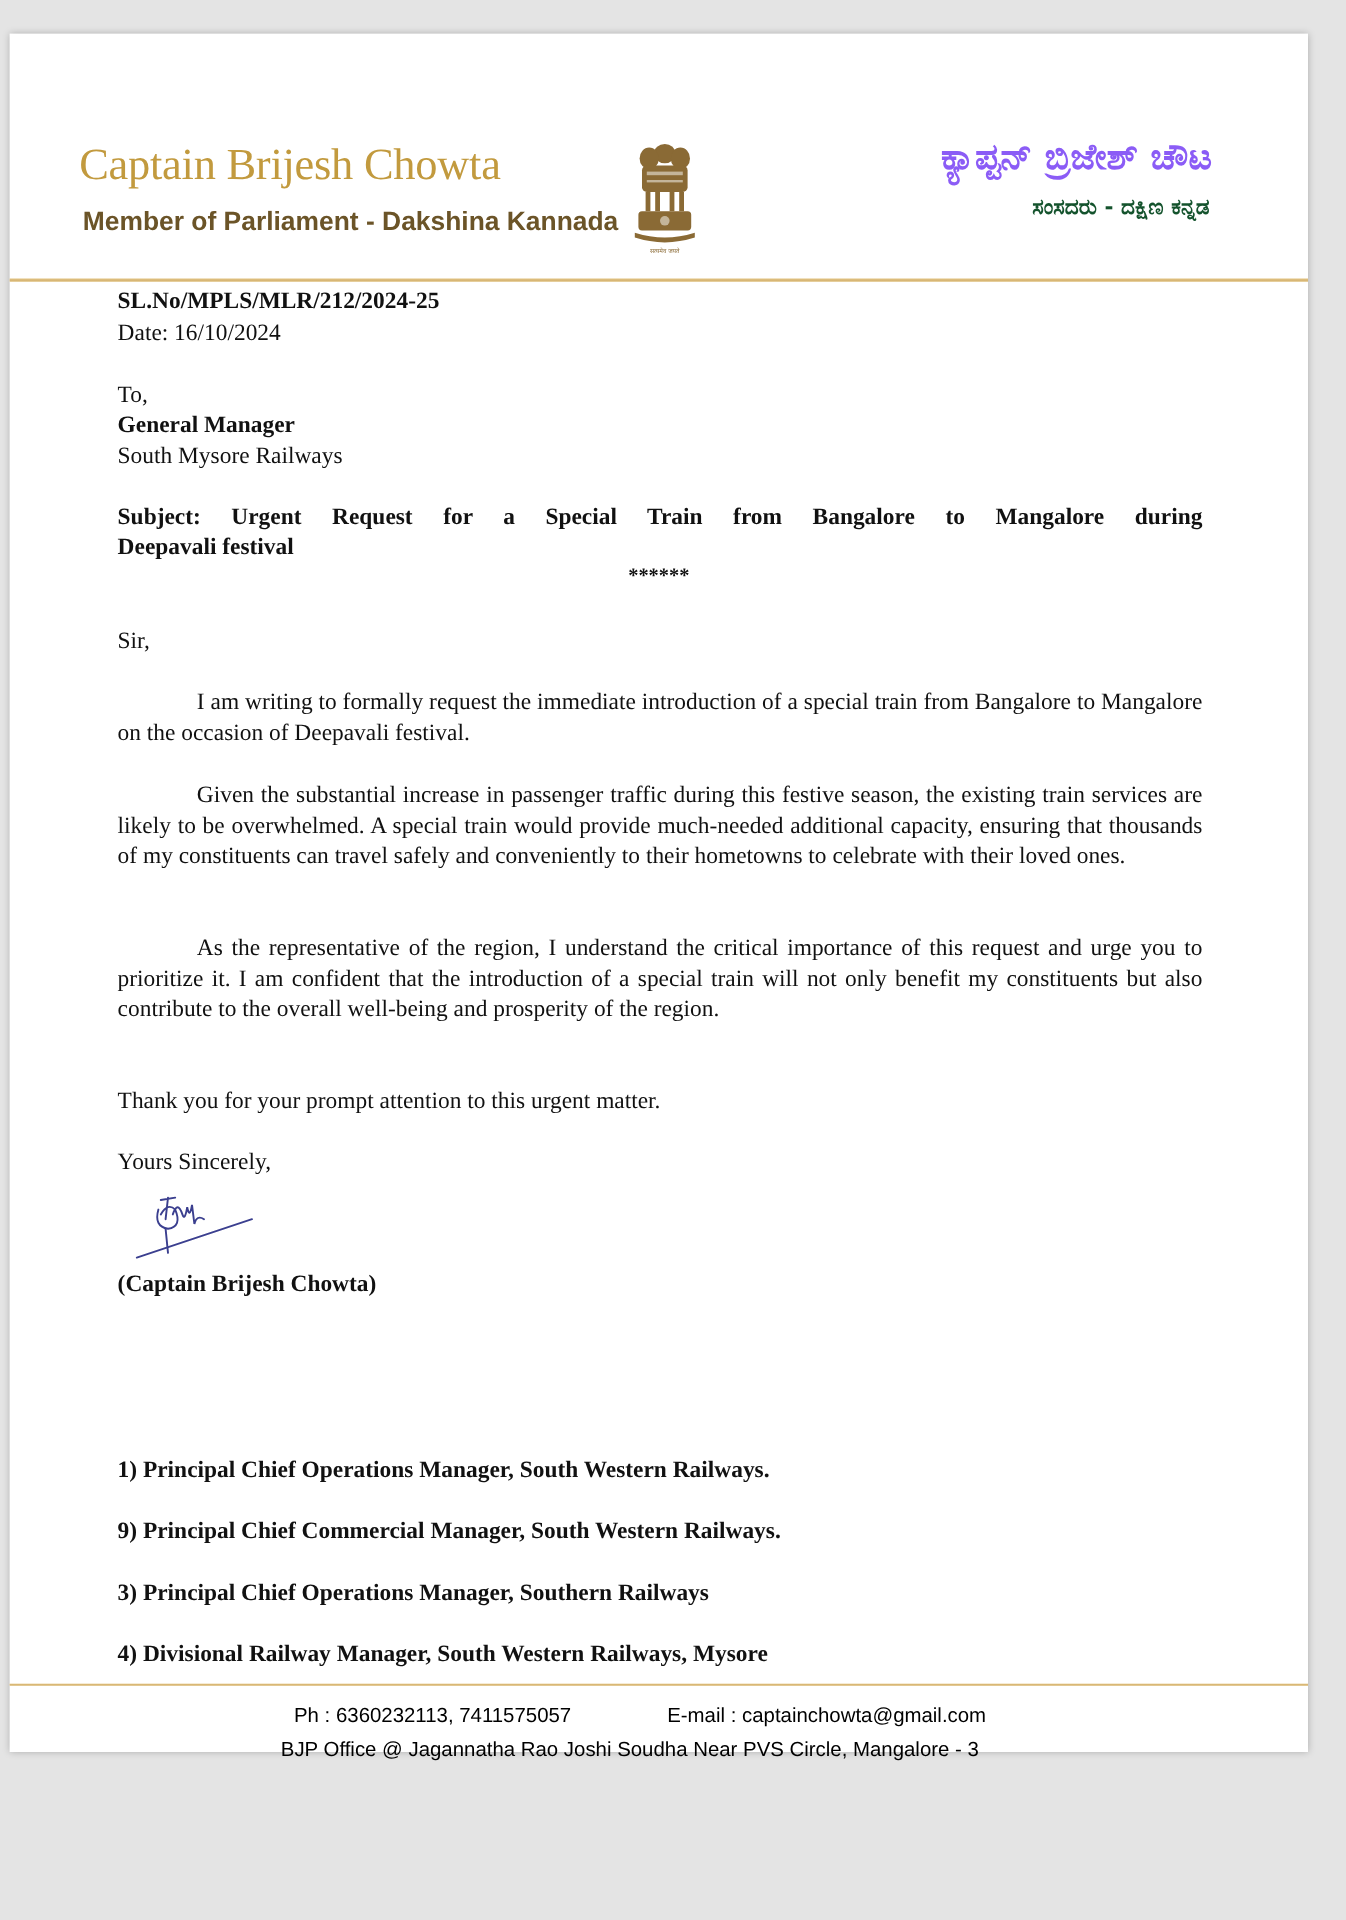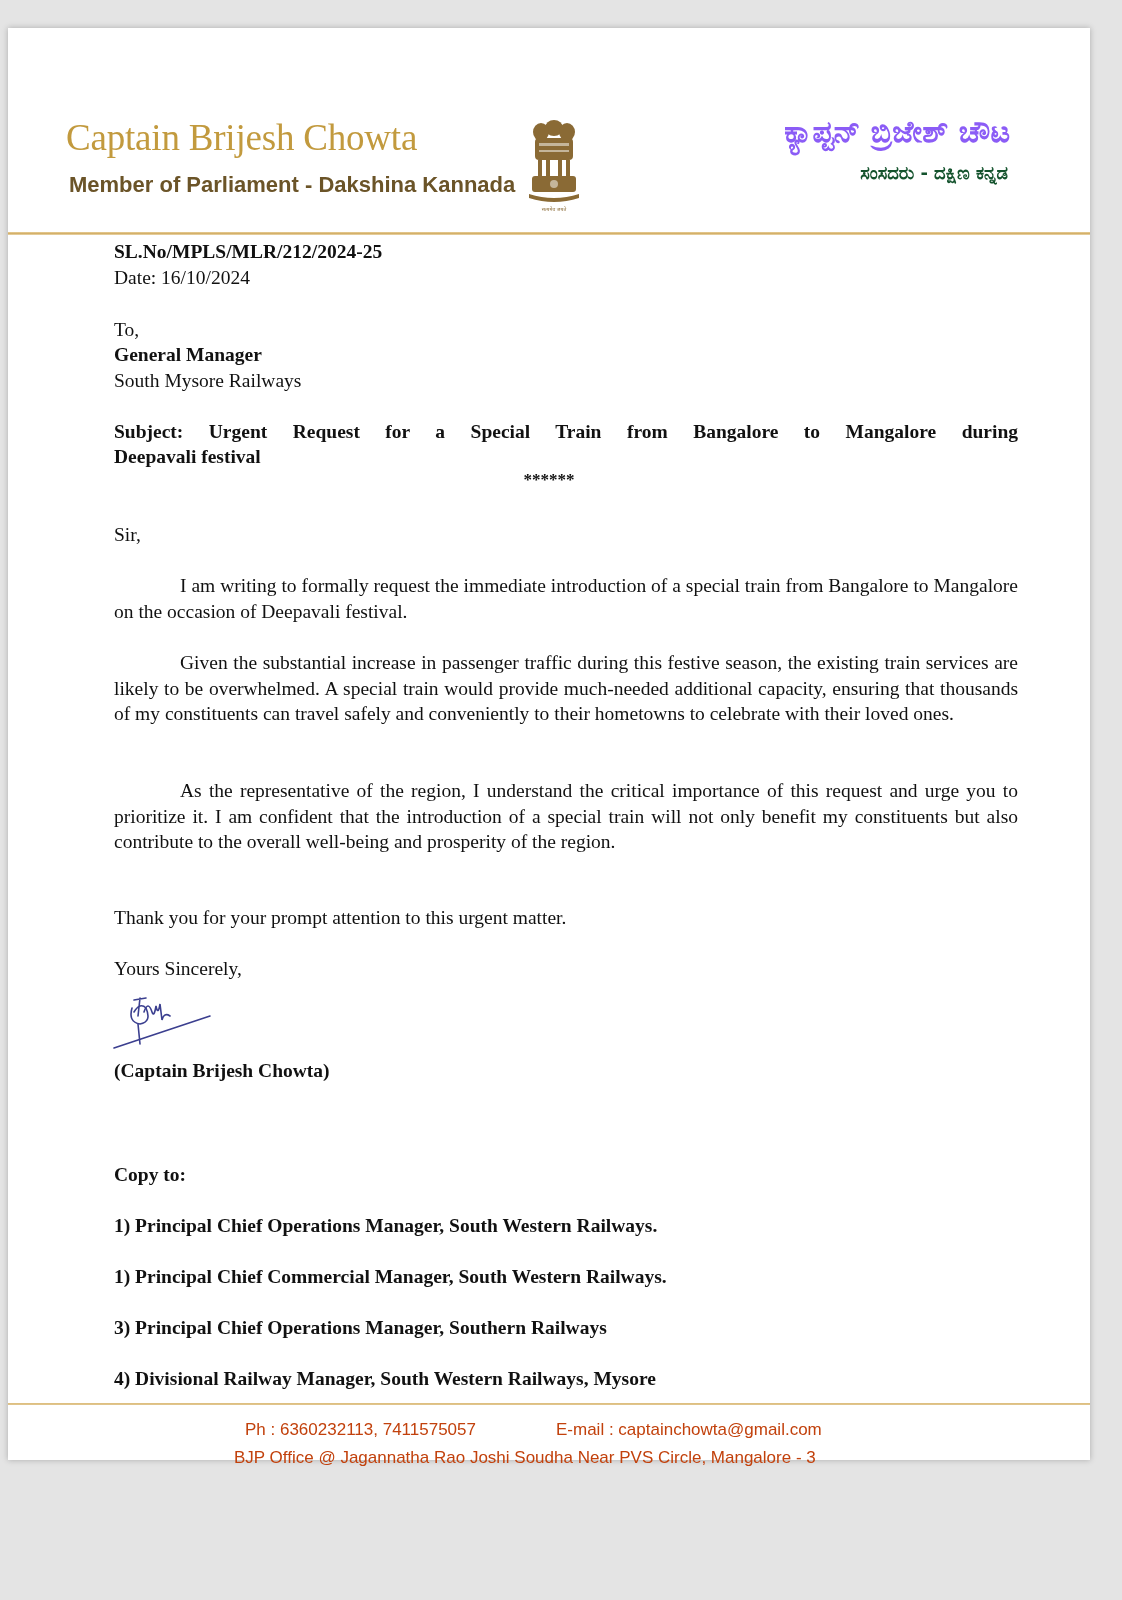--- a/index.html
+++ b/index.html
@@ -29,27 +29,27 @@
     font-family:"DejaVu Sans",sans-serif; white-space:nowrap; text-align:right;
   }
   .brand-kn-sub {
     right:82px; top:134px; font-size:18px; color:#14532d; font-weight:bold;
     font-family:"DejaVu Sans",sans-serif; white-space:nowrap; text-align:right;
   }
   .emblem { left:515px; top:88px; width:62px; height:96px; }
   .rule { left:0; width:1082px; height:3px; background:linear-gradient(#e8cf98,#d4b06a,#ecd9ae); }
   .rule.top { top:204px; }
   .rule.bottom { top:1375px; height:2px; }
-  .text { left:106px; width:904px; font-size:19.5px; color:#111; line-height:25.5px; }
+  .text { left:90px; width:904px; font-size:19.5px; color:#111; line-height:25.5px; }
   .bold { font-weight:bold; }
   .justify { text-align:justify; text-align-last:left; }
   .indent { text-indent:66px; }
   .stars { left:0; width:1082px; text-align:center; font-size:17px; font-weight:bold; color:#111; }
   .footer-line {
-    font-family:"Liberation Sans","DejaVu Sans",sans-serif; font-size:17px; color:#c2410c;
+    font-family:"Liberation Sans","DejaVu Sans",sans-serif; font-size:17px; color:#000000;
     white-space:nowrap;
   }
   .signature { left:104px; top:958px; width:110px; height:70px; }
 </style>
 </head>
 <body>
 
 <div class="page">
 
   <div class="abs brand-en">Captain Brijesh Chowta</div>
@@ -108,23 +108,22 @@
         <path d="M2 62 L98 30"></path>
         <path d="M22 14 L34 12 M28 12 L26 30 M20 22 Q16 36 28 38 Q40 36 34 22 Q28 16 22 26"></path>
         <path d="M32 26 Q36 14 40 26 Q42 32 44 20 Q46 30 48 18 L50 34 Q52 26 58 30"></path>
         <path d="M26 38 L28 58"></path>
       </g>
     </svg>
   </div>
 
   <div class="abs text bold" style="top:1030px;">(Captain Brijesh Chowta)</div>
 
-  <div class="abs text bold" style="top:1134px;">Copy to:</div>
   <div class="abs text bold" style="top:1185px;">1) Principal Chief Operations Manager, South Western Railways.</div>
-  <div class="abs text bold" style="top:1236px;">1) Principal Chief Commercial Manager, South Western Railways.</div>
+  <div class="abs text bold" style="top:1236px;">9) Principal Chief Commercial Manager, South Western Railways.</div>
   <div class="abs text bold" style="top:1287px;">3) Principal Chief Operations Manager, Southern Railways</div>
   <div class="abs text bold" style="top:1338px;">4) Divisional Railway Manager, South Western Railways, Mysore</div>
 
   <div class="abs rule bottom"></div>
 
   <div class="abs footer-line" style="left:237px; top:1392px;">Ph : 6360232113, 7411575057</div>
   <div class="abs footer-line" style="left:548px; top:1392px;">E-mail : captainchowta@gmail.com</div>
   <div class="abs footer-line" style="left:226px; top:1420px;">BJP Office @ Jagannatha Rao Joshi Soudha  Near PVS Circle, Mangalore - 3</div>
 
 </div>

